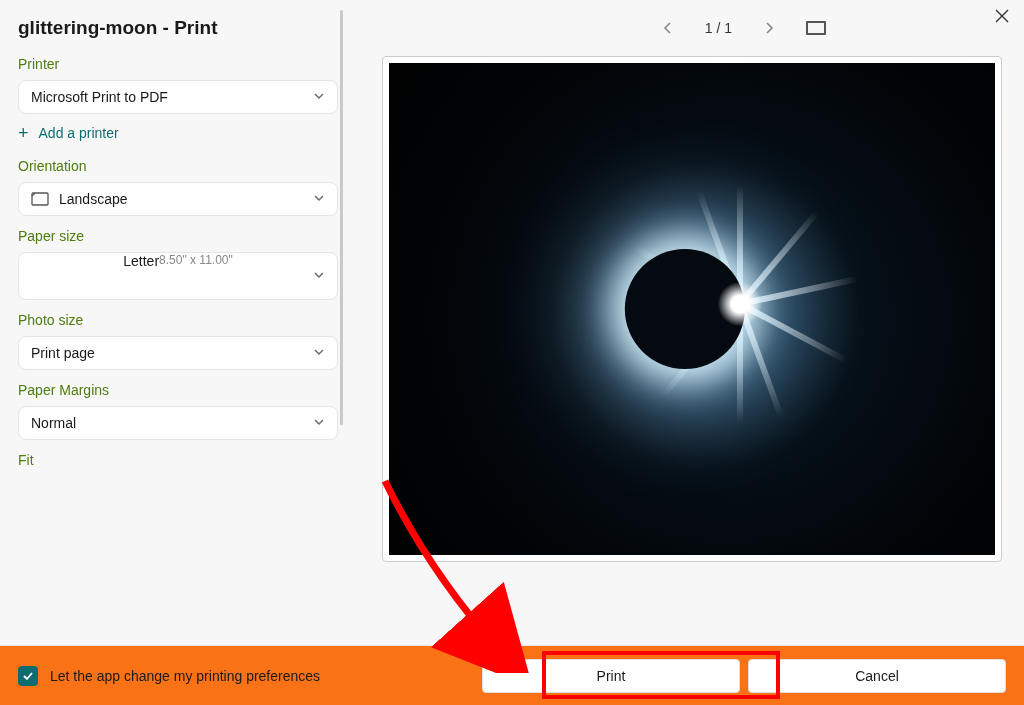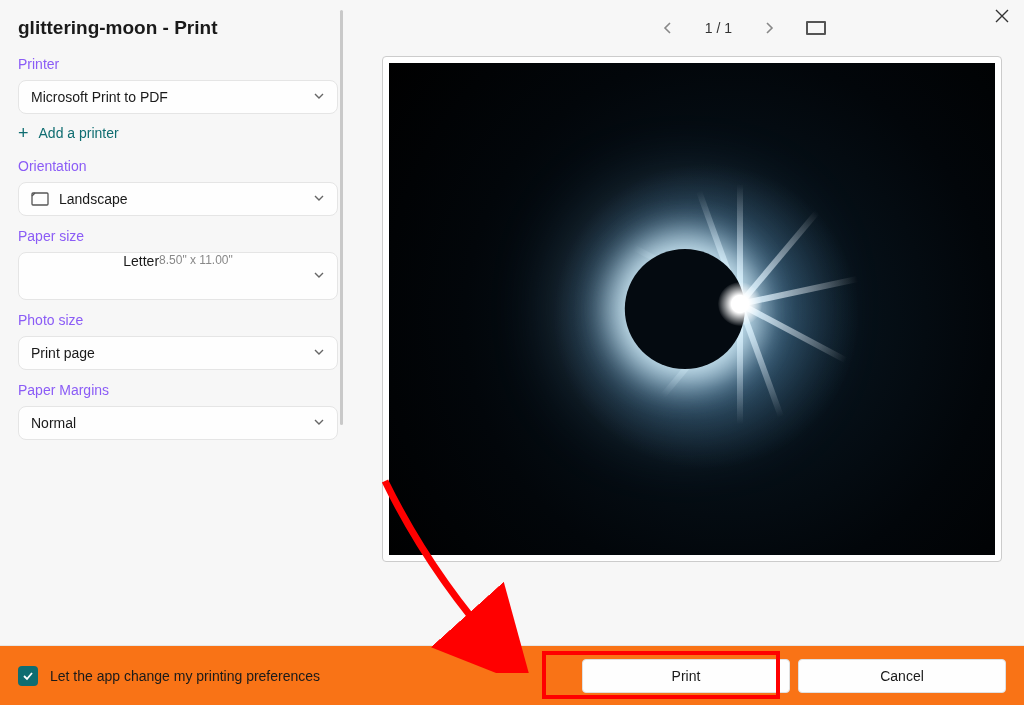--- a/index.html
+++ b/index.html
@@ -11,21 +11,21 @@
   .pager-arrow { width: 18px; height: 18px; display: flex; align-items: center; justify-content: center; color: #888; cursor: pointer; }
   .pager-text { font-size: 14px; color: #333; }
   .fullscreen-btn { width: 20px; height: 14px; border: 2px solid #555; border-radius: 1px; cursor: pointer; }
   .close-btn { position: absolute; top: 4px; right: 10px; width: 24px; height: 24px; font-size: 18px; color: #333; cursor: pointer; display: flex; align-items: center; justify-content: center; }
 
   .body-area { display: flex; padding: 0 18px; height: 580px; }
   .left-panel { width: 338px; padding-right: 8px; overflow-y: auto; position: relative; }
   .scroll-indicator { position: absolute; left: 340px; top: 10px; width: 3px; height: 415px; background: #c9c9c9; border-radius: 2px; }
 
   .field-group { margin-bottom: 12px; }
-  .field-label { font-size: 14px; color: #8b5cf6; margin-bottom: 8px; display: block; }
+  .field-label { font-size: 14px; color: #4d7c0f; margin-bottom: 8px; display: block; }
   .dropdown { width: 320px; height: 34px; background: #fefefe; border: 1px solid #e5e5e5; border-radius: 8px; display: flex; align-items: center; padding: 0 12px; cursor: pointer; position: relative; }
   .dropdown.tall { height: 48px; flex-direction: row; align-items: flex-start; justify-content: center; }
   .dropdown-text { font-size: 14px; color: #1a1a1a; }
   .dropdown-sub { font-size: 12px; color: #888; }
   .dropdown-caret { position: absolute; right: 12px; top: 50%; transform: translateY(-50%); color: #666; }
   .dropdown .icon-slot { margin-right: 10px; display: flex; align-items: center; }
 
   .add-printer { display: flex; align-items: center; gap: 10px; color: #0f6d71; font-size: 14px; margin-top: 10px; margin-bottom: 16px; cursor: pointer; }
   .add-printer .plus { font-size: 18px; line-height: 1; }
 
@@ -40,21 +40,21 @@
   .flare.r3{ transform: translate(-50%,-50%) rotate(78deg);} 
   .flare.r4{ transform: translate(-50%,-50%) rotate(118deg);} 
   .flare.r5{ transform: translate(-50%,-50%) rotate(160deg);} 
   .hotspot { position:absolute; left:58%; top:49%; width:44px; height:44px; transform:translate(-50%,-50%); border-radius:50%; background: radial-gradient(circle,#fff 0%,#fff 28%, rgba(255,255,255,0) 72%); }
 
   .footer { position: absolute; bottom: 0; left: 0; right: 0; height: 60px; background: #f97316; border-top: 1px solid #e6e6e6; display: flex; align-items: center; padding: 0 18px; }
   .checkbox-row { display: flex; align-items: center; gap: 12px; }
   .checkbox { width: 20px; height: 20px; background: #0f6d71; border-radius: 4px; display: flex; align-items: center; justify-content: center; color: #fff; cursor: pointer; }
   .checkbox-label { font-size: 14px; color: #1a1a1a; }
   .footer-buttons { margin-left: auto; display: flex; gap: 8px; }
-  .btn { width: 208px; height: 34px; background: #fefefe; border: 1px solid #e0e0e0; border-radius: 4px; font-size: 14px; color: #1a1a1a; display: flex; align-items: center; justify-content: center; cursor: pointer; }
+  .btn { width: 258px; height: 34px; background: #fefefe; border: 1px solid #e0e0e0; border-radius: 4px; font-size: 14px; color: #1a1a1a; display: flex; align-items: center; justify-content: center; cursor: pointer; }
   .highlight-ring { position: absolute; border: 4px solid #ff0000; pointer-events: none; }
 
   .annotation-arrow { position: absolute; pointer-events: none; }
 
   svg.caret { width: 12px; height: 12px; }
   svg.landscape-icon { width: 18px; height: 14px; }
 </style>
 </head>
 <body>
 
@@ -149,20 +149,23 @@
       <div class="dropdown">
         <span class="dropdown-text">Normal</span>
         <span class="dropdown-caret">
           <svg class="caret" viewBox="0 0 12 12">
               <path d="M2 4 L6 8 L10 4" stroke="#666" stroke-width="1.4" fill="none"></path>
             </svg>
         </span>
       </div>
     </div>
 
+    <div class="field-group">
+      <span class="field-label">Fit</span>
+    </div>
 
   </div>
 
   <div class="scroll-indicator"></div>
 
   <div class="preview-panel">
     <div class="preview-frame">
       <div class="preview-image">
         <div class="eclipse-glow"></div>
         <div class="flare r1"></div>

